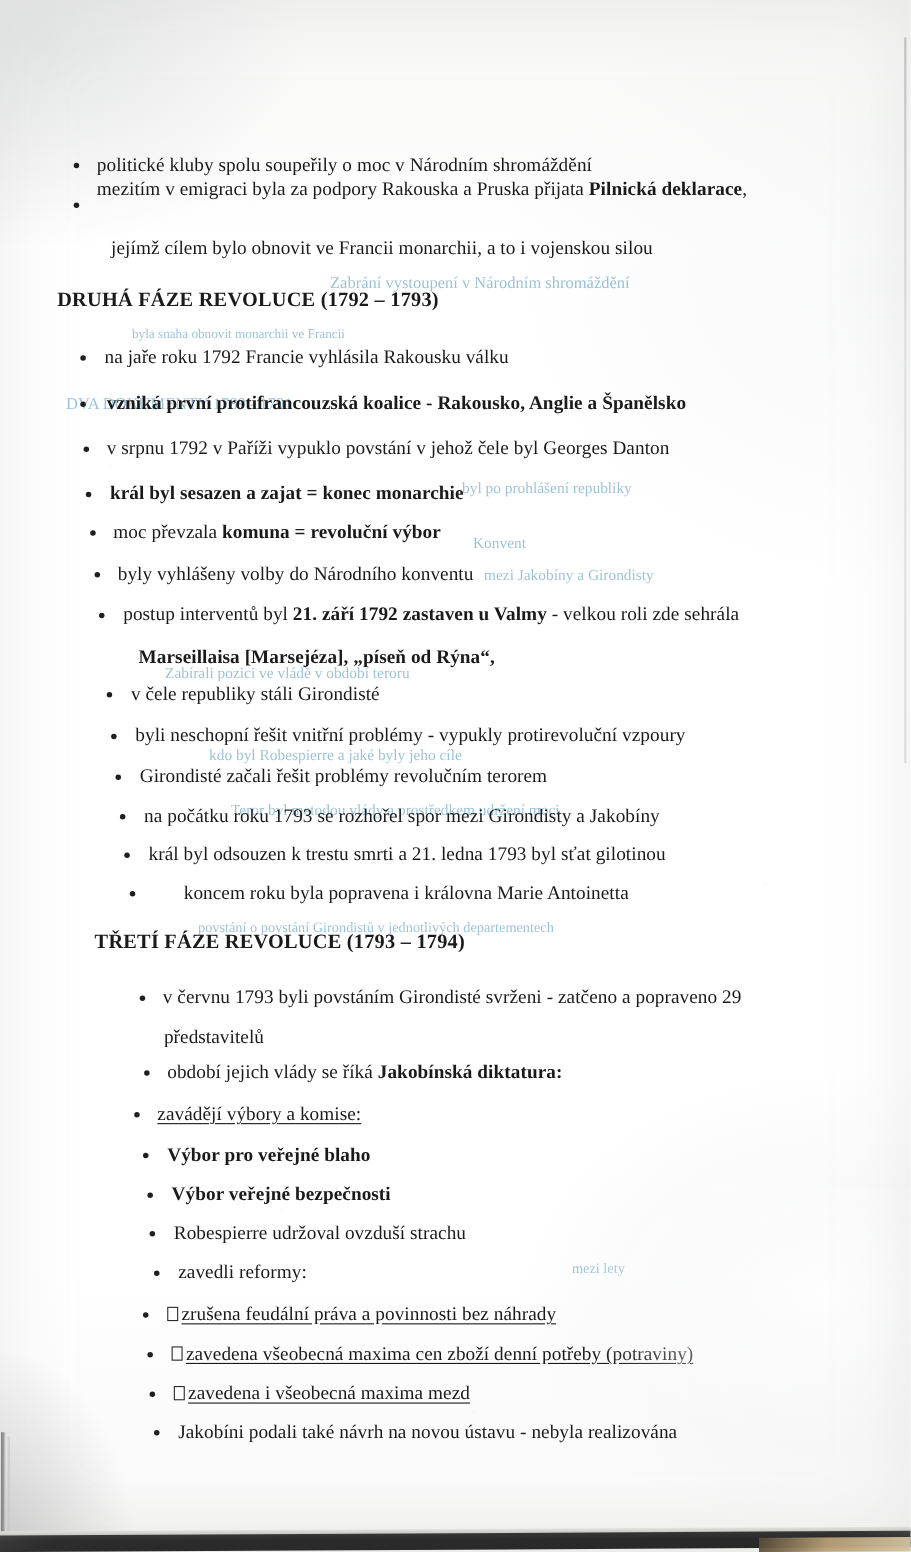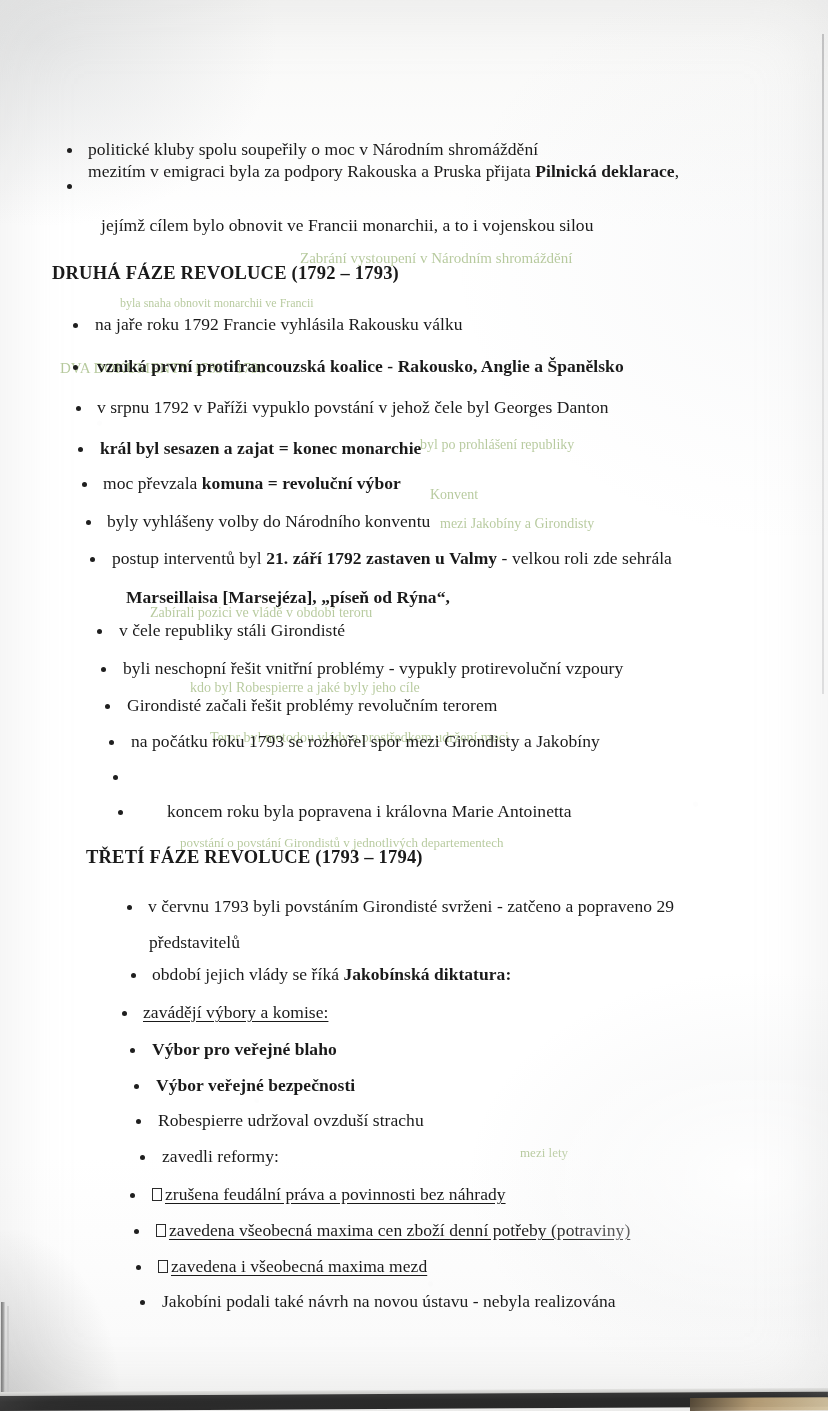--- a/index.html
+++ b/index.html
@@ -39,21 +39,21 @@
       radial-gradient(circle at 31% 78%, rgba(120,120,125,0.04) 0 2px, transparent 3px),
       radial-gradient(circle at 52% 91%, rgba(120,120,125,0.04) 0 2px, transparent 3px);
     pointer-events: none;
   }
 
   
   .ghost-layer {
     position: absolute;
     inset: 0;
     pointer-events: none;
-    color: #4d7c0f;
+    color: #0369a1;
     opacity: 0.40;
     font-family: "Liberation Serif", "DejaVu Serif", serif;
     filter: blur(0.6px);
   }
   .ghost {
     position: absolute;
     white-space: nowrap;
     font-size: 15px;
   }
 
@@ -223,20 +223,21 @@
       <div class="line" style="left: 126px; top: 589px;"><span><span style="font-weight: bold;">Marseillaisa [Marsejéza], „píseň od Rýna“,</span></span></div>
       <div class="bullet" style="left: 97px; top: 629px;"></div>
       <div class="line" style="left: 119px; top: 622px;"><span><span>v čele republiky stáli Girondisté</span></span></div>
       <div class="bullet" style="left: 101px; top: 667px;"></div>
       <div class="line" style="left: 123px; top: 660px;"><span><span>byli neschopní řešit vnitřní problémy - vypukly protirevoluční vzpoury</span></span></div>
       <div class="bullet" style="left: 105px; top: 704px;"></div>
       <div class="line" style="left: 127px; top: 697px;"><span><span>Girondisté začali řešit problémy revolučním terorem</span></span></div>
       <div class="bullet" style="left: 109px; top: 740px;"></div>
       <div class="line" style="left: 131px; top: 733px;"><span><span>na počátku roku 1793 se rozhořel spor mezi Girondisty a Jakobíny</span></span></div>
       <div class="bullet" style="left: 113px; top: 775px;"></div>
+      <div class="line" style="left: 135px; top: 768px;"><span><span>král byl odsouzen k trestu smrti a 21. ledna 1793 byl sťat gilotinou</span></span></div>
       <div class="bullet" style="left: 118px; top: 810px;"></div>
       <div class="line" style="left: 140px; top: 803px; margin-left: 27px;"><span><span>koncem roku byla popravena i královna Marie Antoinetta</span></span></div>
       <div class="heading" style="left: 86px; top: 848px;"><span><span style="font-weight: bold;">TŘETÍ FÁZE REVOLUCE (1793 – 1794)</span></span></div>
       <div class="bullet" style="left: 127px; top: 905px;"></div>
       <div class="line" style="left: 148px; top: 898px;"><span><span>v červnu 1793 byli povstáním Girondisté svrženi - zatčeno a popraveno 29</span></span></div>
       <div class="line" style="left: 149px; top: 934px;"><span><span>představitelů</span></span></div>
       <div class="bullet" style="left: 131px; top: 973px;"></div>
       <div class="line" style="left: 152px; top: 966px;"><span><span>období jejich vlády se říká </span><span style="font-weight: bold;">Jakobínská diktatura:</span></span></div>
       <div class="bullet" style="left: 122px; top: 1011px;"></div>
       <div class="line" style="left: 143px; top: 1004px;"><span class="u"><span>zavádějí výbory a komise:</span></span></div>

